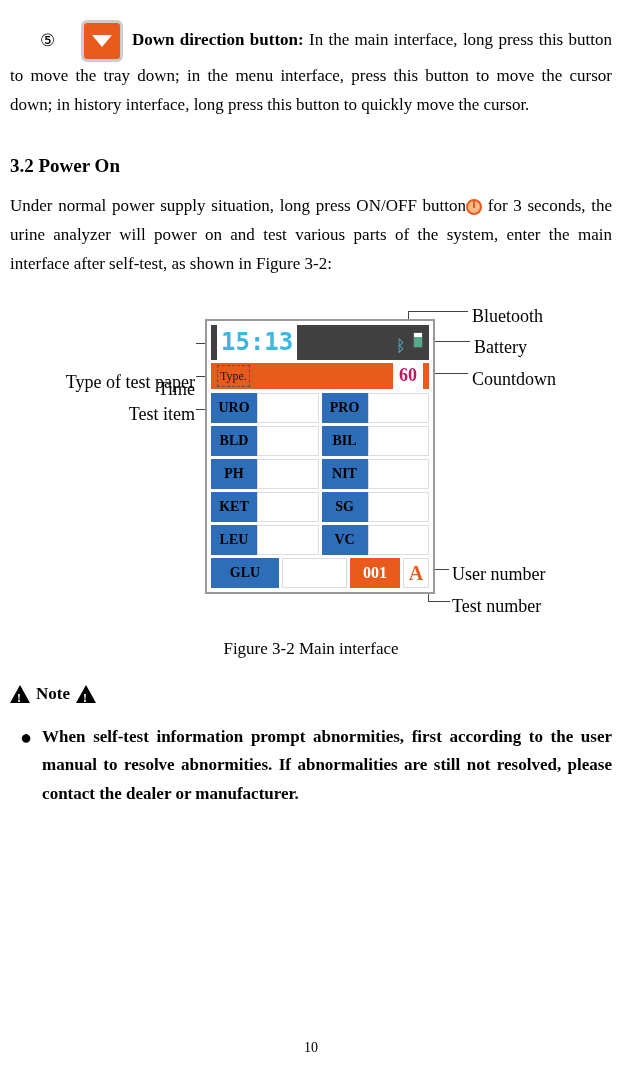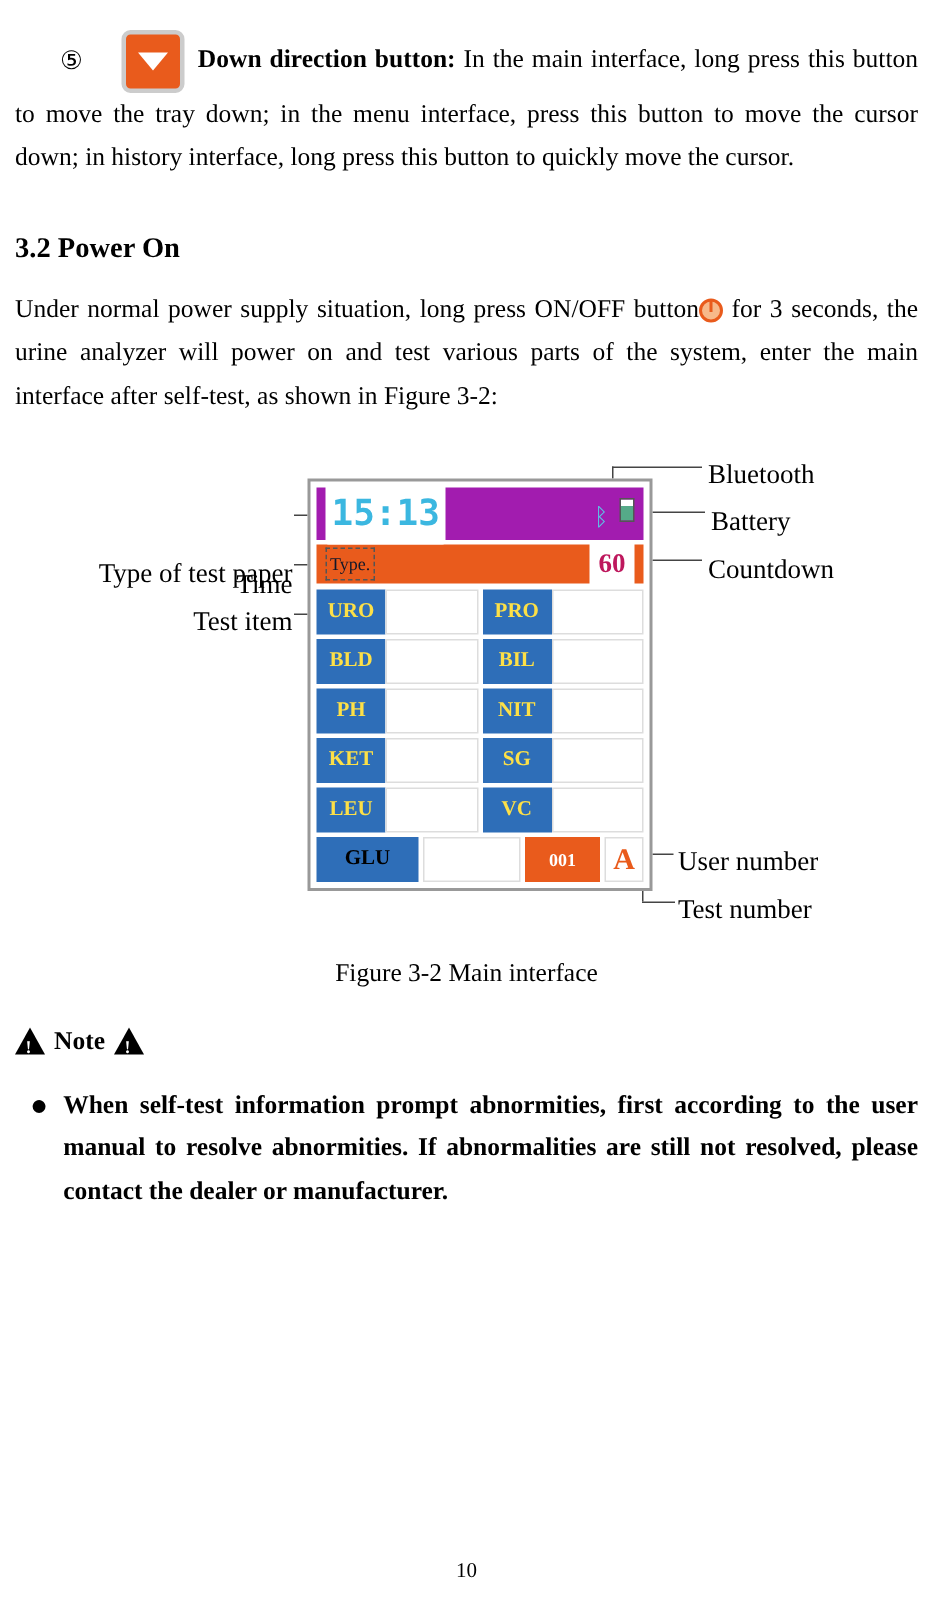--- a/index.html
+++ b/index.html
@@ -82,21 +82,21 @@
     .device {
       position: absolute;
       left: 195px;
       top: 20px;
       width: 230px;
       border: 2px solid #999;
       background: #fff;
       padding: 4px;
     }
     .status-bar {
-      background: #a21caf;
+      background: #404040;
       height: 35px;
       display: flex;
       align-items: center;
       justify-content: space-between;
       padding: 0 6px;
       margin-bottom: 3px;
       gap: 36px;
     }
     .time-text {
       color: #3bb7e0;
@@ -153,21 +153,21 @@
       display: grid;
       grid-template-columns: 1fr 1fr;
       gap: 3px;
     }
     .cell {
       display: flex;
       height: 30px;
     }
     .cell-label {
       background: #2e6eb8;
-      color: #fde047;
+      color: #000000;
       font-weight: bold;
       font-size: 14px;
       width: 46px;
       display: flex;
       align-items: center;
       justify-content: center;
     }
     .cell-val {
       background: #fff;
       flex: 1;
@@ -191,21 +191,21 @@
     }
     .lr-blank { flex: 1; background: #fff; border: 1px solid #ddd; }
     .lr-usernum {
       background: #e95b1c;
       color: #fff;
       font-weight: bold;
       width: 50px;
       display: flex;
       align-items: center;
       justify-content: center;
-      font-size: 12px;
+      font-size: 16px;
     }
     .lr-testnum {
       background: #fff;
       color: #e95b1c;
       font-weight: bold;
       width: 26px;
       display: flex;
       align-items: center;
       justify-content: center;
       border: 1px solid #ddd;

